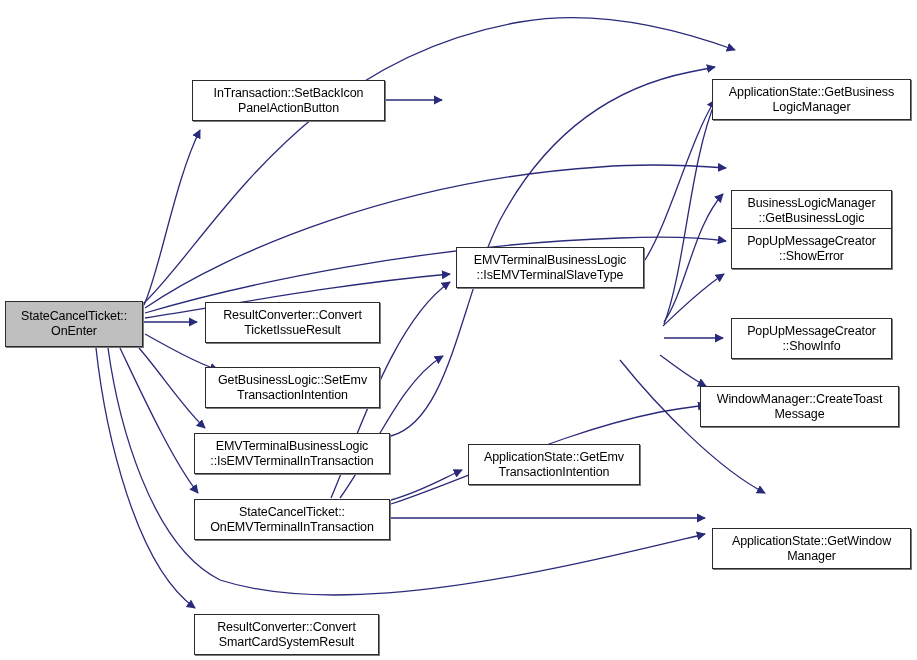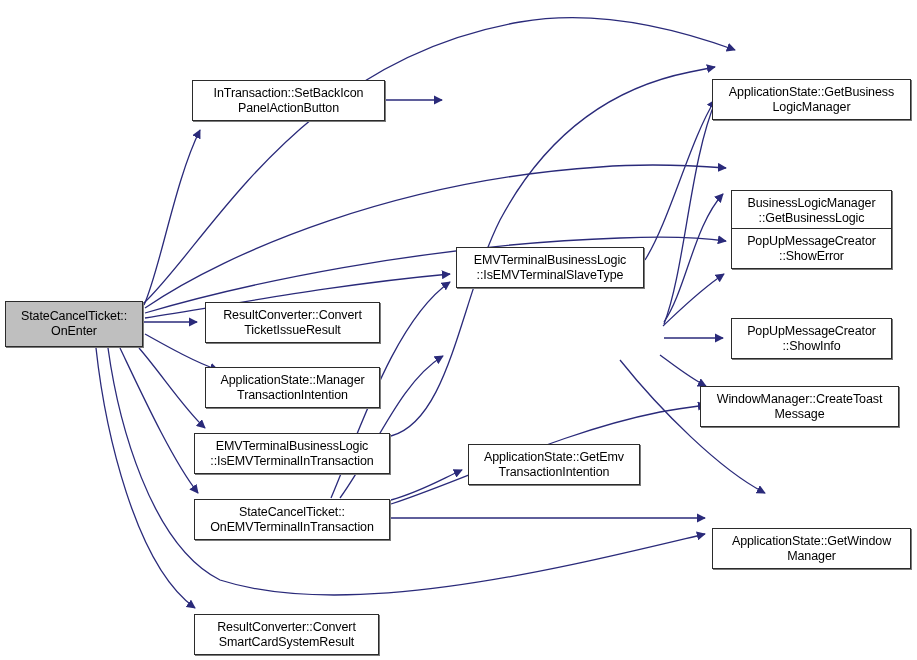--- a/index.html
+++ b/index.html
@@ -105,21 +105,21 @@
       <div class="node" style="left: 731px; top: 150px; width: 161px; height: 41px; margin-top: 40px;"><span class="node-label">BusinessLogicManager
 ::GetBusinessLogic</span></div>
       <div class="node" style="left: 731px; top: 228px; width: 161px; height: 41px;"><span class="node-label">PopUpMessageCreator
 ::ShowError</span></div>
       <div class="node" style="left: 456px; top: 247px; width: 188px; height: 41px;"><span class="node-label">EMVTerminalBusinessLogic
 ::IsEMVTerminalSlaveType</span></div>
       <div class="node" style="left: 205px; top: 302px; width: 175px; height: 41px;"><span class="node-label">ResultConverter::Convert
 TicketIssueResult</span></div>
       <div class="node" style="left: 731px; top: 318px; width: 161px; height: 41px;"><span class="node-label">PopUpMessageCreator
 ::ShowInfo</span></div>
-      <div class="node" style="left: 205px; top: 367px; width: 175px; height: 41px;"><span class="node-label">ApplicationState::Manager
+      <div class="node" style="left: 205px; top: 367px; width: 175px; height: 41px;"><span class="node-label">GetBusinessLogic::SetEmv
 TransactionIntention</span></div>
       <div class="node" style="left: 700px; top: 386px; width: 199px; height: 41px;"><span class="node-label">WindowManager::CreateToast
 Message</span></div>
       <div class="node" style="left: 194px; top: 433px; width: 196px; height: 41px;"><span class="node-label">EMVTerminalBusinessLogic
 ::IsEMVTerminalInTransaction</span></div>
       <div class="node" style="left: 468px; top: 444px; width: 172px; height: 41px;"><span class="node-label">ApplicationState::GetEmv
 TransactionIntention</span></div>
       <div class="node" style="left: 194px; top: 499px; width: 196px; height: 41px;"><span class="node-label">StateCancelTicket::
 OnEMVTerminalInTransaction</span></div>
       <div class="node" style="left: 712px; top: 500px; width: 199px; height: 41px; margin-top: 28px;"><span class="node-label">ApplicationState::GetWindow

